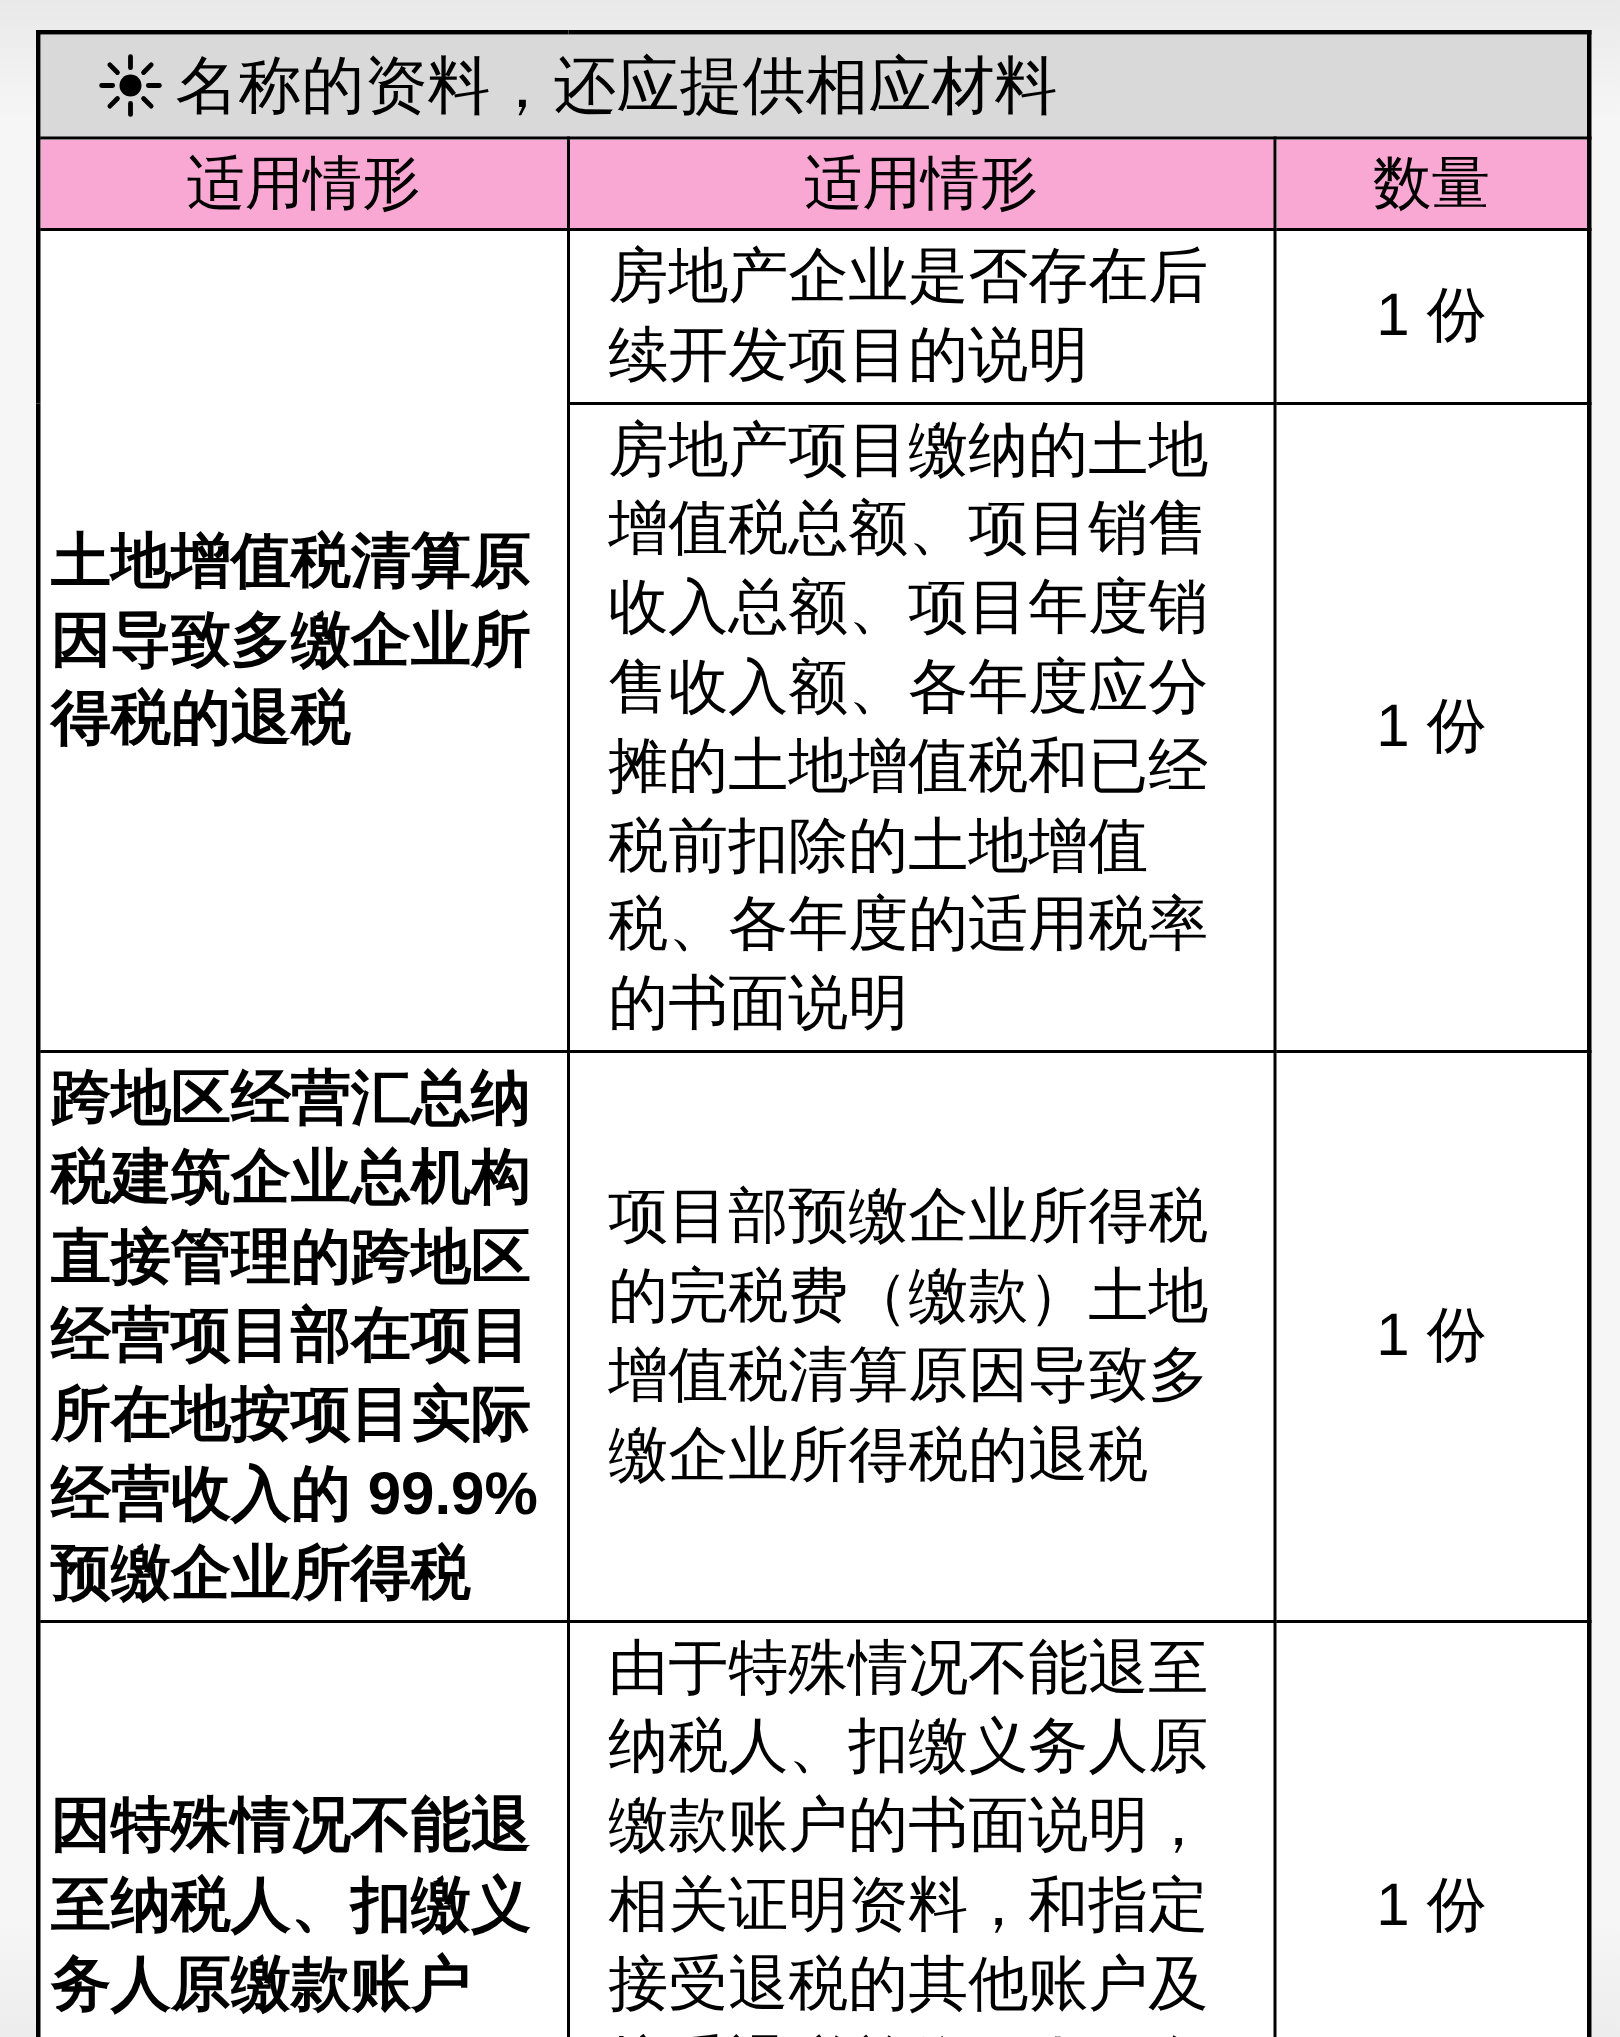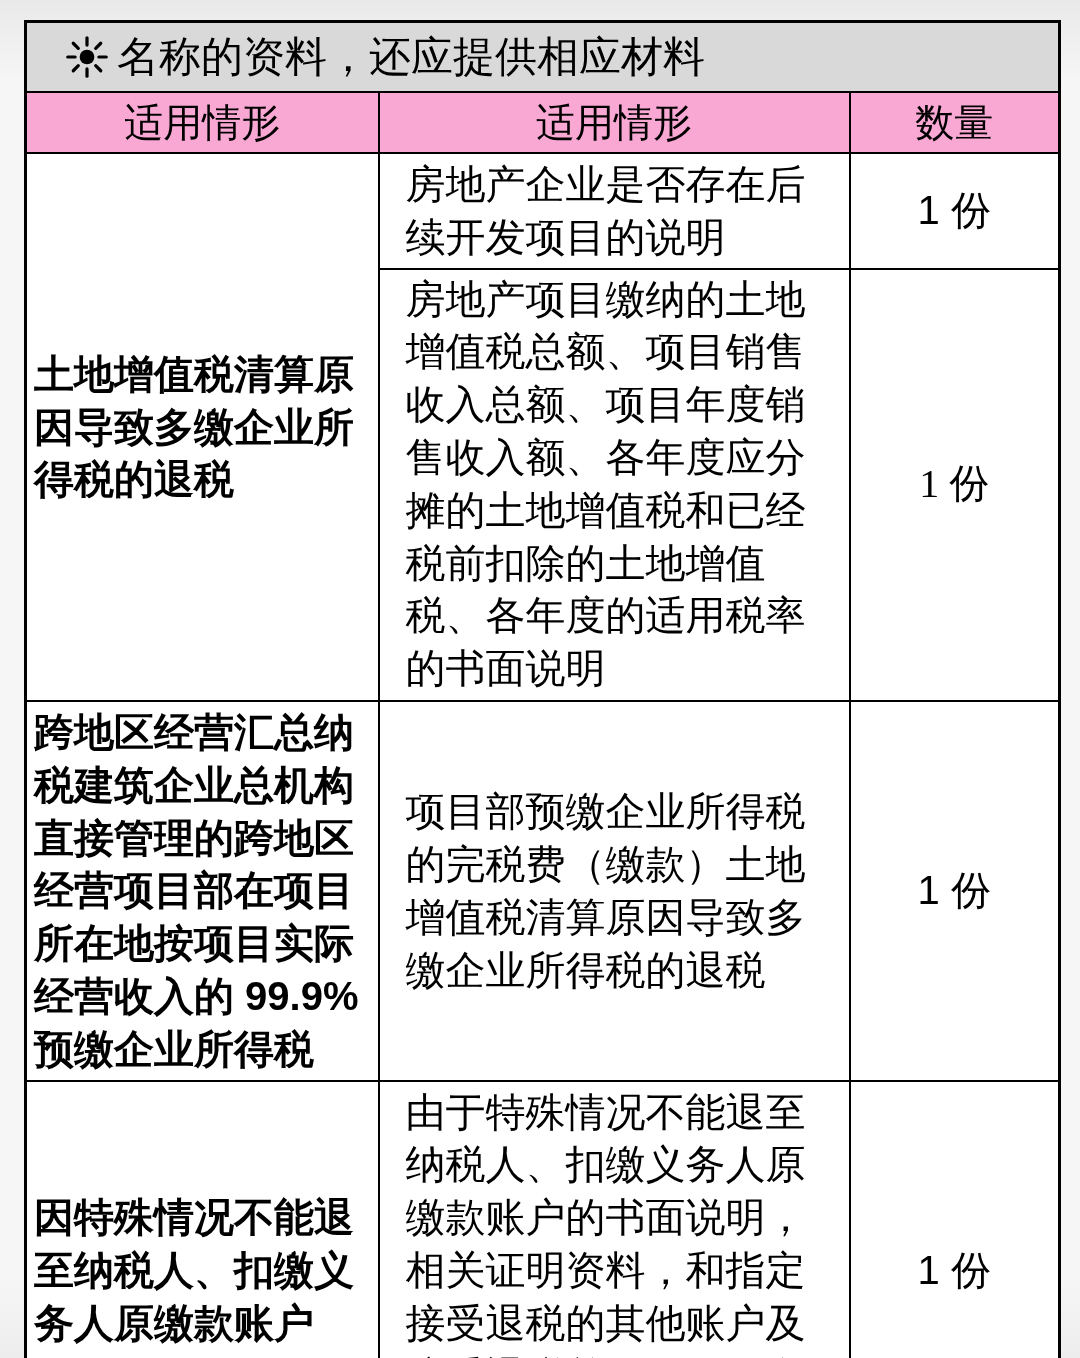--- a/index.html
+++ b/index.html
@@ -69,21 +69,21 @@
   }
   td.material {
     text-align: left;
     padding: 4px 8px 4px 26px;
   }
   td.quantity {
     text-align: center;
     white-space: nowrap;
   }
   tr.r1a  { height: 108px; }
-  tr.r1b  { height: 375px; font-family: Liberation Serif, serif; }
+  tr.r1b  { height: 375px; }
   tr.r2   { height: 368px; }
   tr.r3   { height: 320px; }
 </style>
 </head>
 <body>
 
 <div class="page">
   <table class="materials">
     <colgroup>
       <col class="c-situation">

